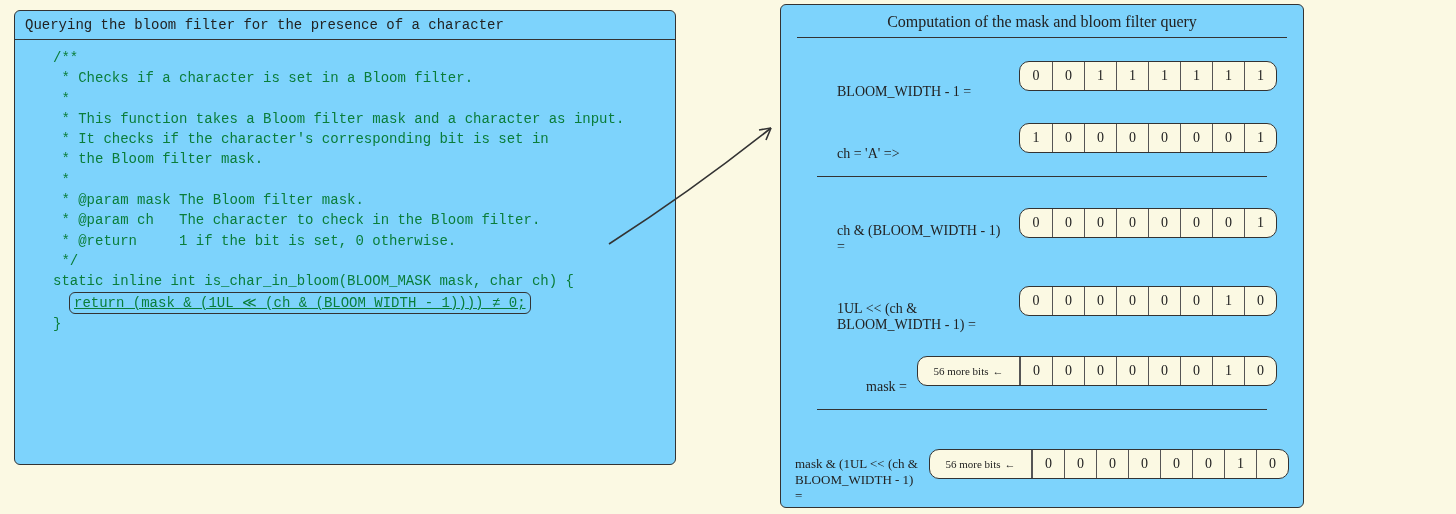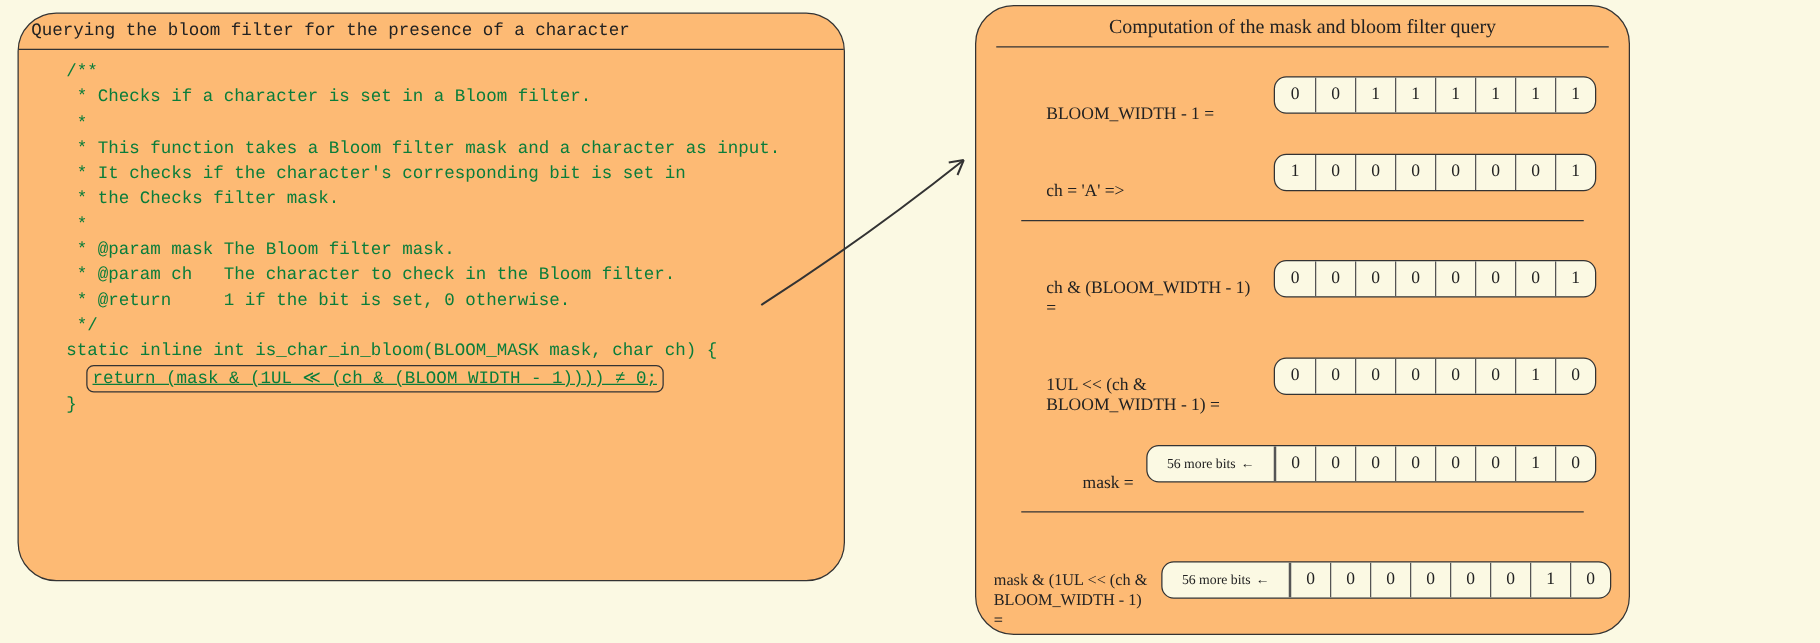--- a/index.html
+++ b/index.html
@@ -8,22 +8,22 @@
     padding: 20px 28px;
     background: #fbf9e3;
     font-family: 'Courier New', monospace;
     width: 1456px;
     height: 514px;
     position: relative;
     color: #222;
   }
   .panel {
     border: 1.5px solid #333;
-    border-radius: 31px;
-    background: #fdba74;
+    border-radius: 6px;
+    background: #7dd3fc;
     position: absolute;
   }
   .left-panel {
     left: 14px;
     top: 10px;
     width: 662px;
     height: 455px;
     padding-top: 6px;
   }
   .right-panel {
@@ -133,21 +133,21 @@
 </head>
 <body>
 
 <div class="panel left-panel">
   <div class="left-title">Querying the bloom filter for the presence of a character</div>
   <div class="code"><span>/**</span>
 <span> * Checks if a character is set in a Bloom filter.</span>
 <span> *</span>
 <span> * This function takes a Bloom filter mask and a character as input.</span>
 <span> * It checks if the character's corresponding bit is set in</span>
-<span> * the Checks filter mask.</span>
+<span> * the Bloom filter mask.</span>
 <span> *</span>
 <span> * @param mask The Bloom filter mask.</span>
 <span> * @param ch   The character to check in the Bloom filter.</span>
 <span> * @return     1 if the bit is set, 0 otherwise.</span>
 <span> */</span>
 <span>static inline int is_char_in_bloom(BLOOM_MASK mask, char ch) {</span>
 <span class="hl-line">return (mask &amp; (1UL ≪ (ch &amp; (BLOOM_WIDTH - 1)))) ≠ 0;</span>
 <span>}</span></div>
 </div>
 

